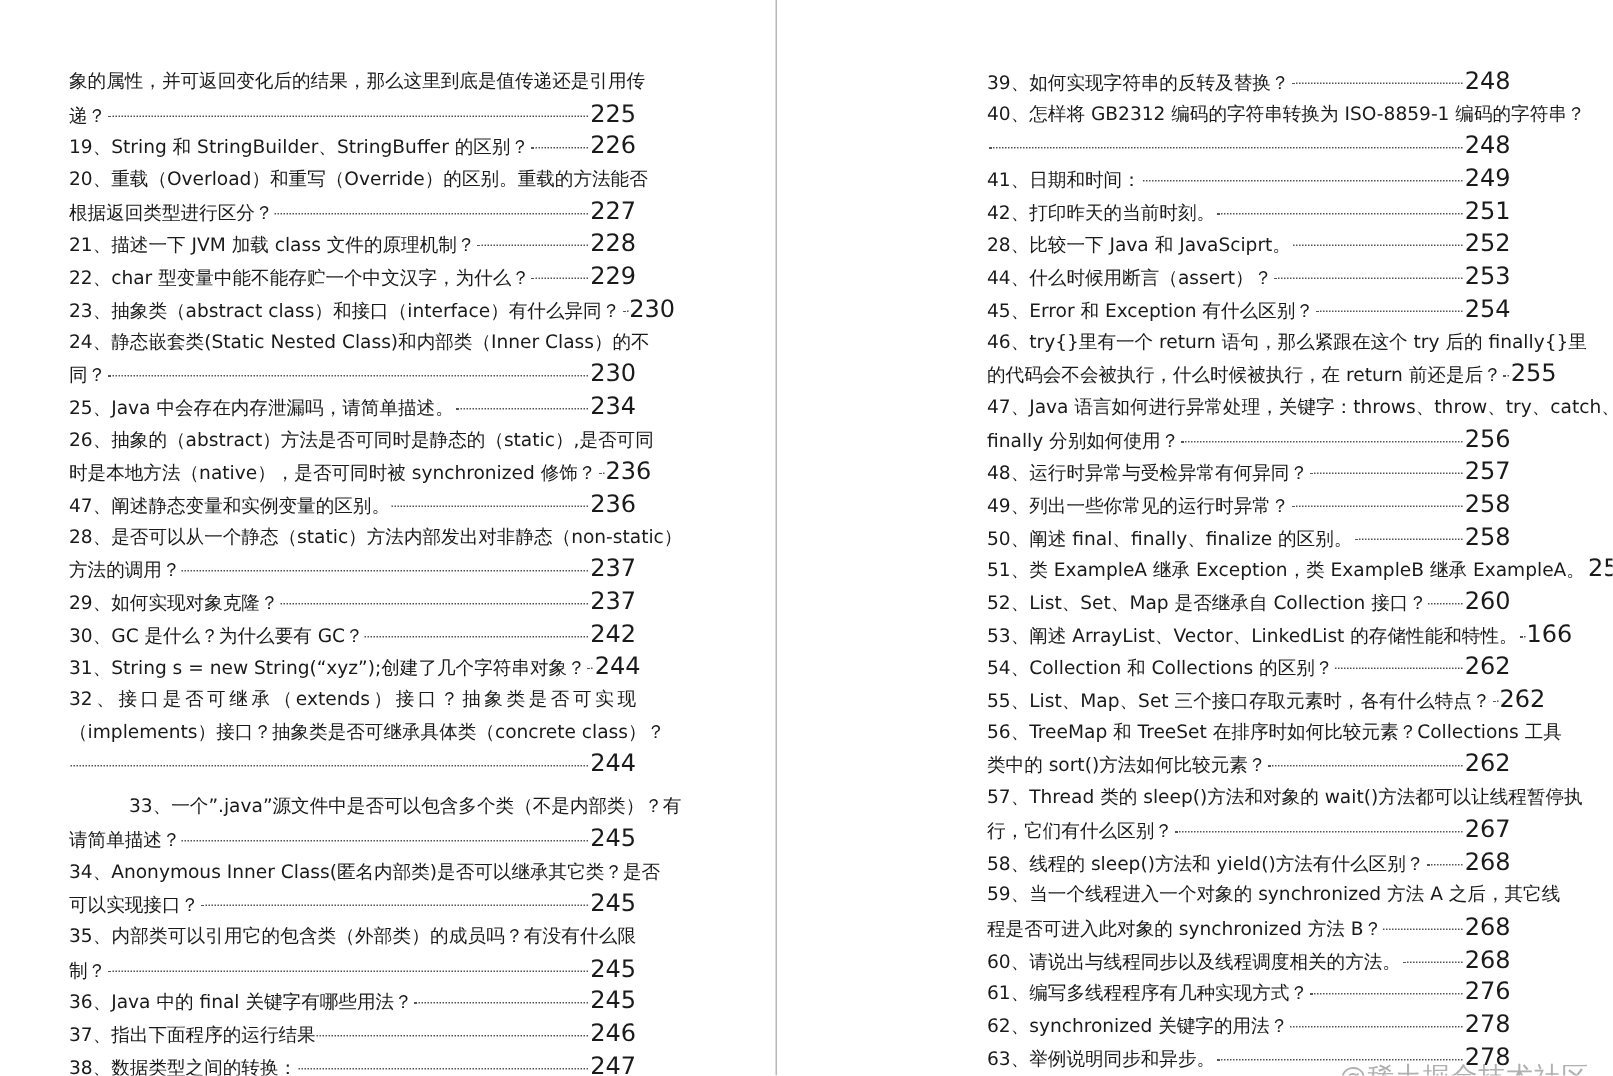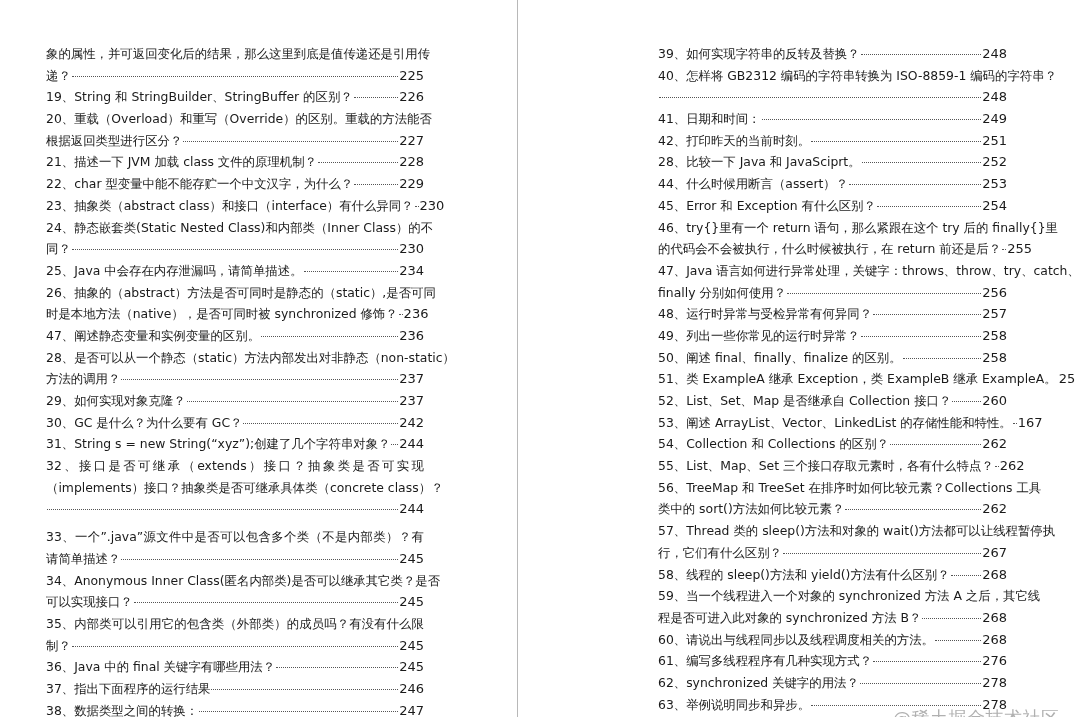--- a/index.html
+++ b/index.html
@@ -17,33 +17,33 @@
 
   .toc-line {
     display: flex;
     align-items: baseline;
     height: 21.7px;
     line-height: 21.7px;
     font-size: 12.4px;
     white-space: nowrap;
     overflow: visible;
   }
-  .toc-line.gap-before { margin-top: 6px; }
+  .toc-line.gap-before { margin-top: 6px; margin-left: 40px; }
   .toc-text { flex: 0 1 auto; white-space: nowrap; overflow: visible; }
   .toc-text.justify { flex: 1 1 auto; text-align: justify; text-align-last: justify; }
   .leader {
     flex: 1 1 auto;
     min-width: 4px;
     height: 1px;
     margin: 0 1px;
     border-bottom: 1.2px dotted #555;
     position: relative;
     top: -3px;
   }
-  .pg { flex: 0 0 auto; font-size: 13px; }
+  .pg { flex: 0 0 auto; font-size: 16px; }
   .pg.overflow { margin-left: 2px; }
 
   .watermark {
     position: absolute;
     left: 893px; top: 706px;
     font-size: 18px;
     color: rgba(150,150,150,0.75);
     white-space: nowrap;
     letter-spacing: 0.5px;
   }
@@ -269,21 +269,21 @@
         <span class="pg overflow">259</span>
       </div>
       <div class="toc-line">
         <span class="toc-text">52、List、Set、Map 是否继承自 Collection 接口？</span>
         <span class="leader"></span>
         <span class="pg">260</span>
       </div>
       <div class="toc-line">
         <span class="toc-text">53、阐述 ArrayList、Vector、LinkedList 的存储性能和特性。</span>
         <span class="leader"></span>
-        <span class="pg">167</span>
+        <span class="pg">166</span>
       </div>
       <div class="toc-line">
         <span class="toc-text">54、Collection 和 Collections 的区别？</span>
         <span class="leader"></span>
         <span class="pg">262</span>
       </div>
       <div class="toc-line">
         <span class="toc-text">55、List、Map、Set 三个接口存取元素时，各有什么特点？</span>
         <span class="leader"></span>
         <span class="pg">262</span>

